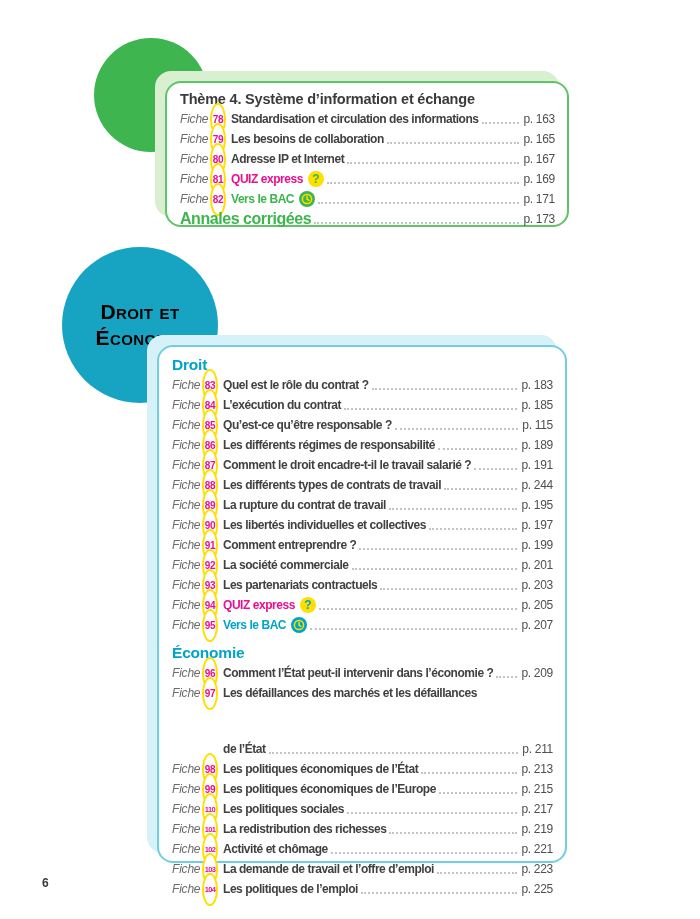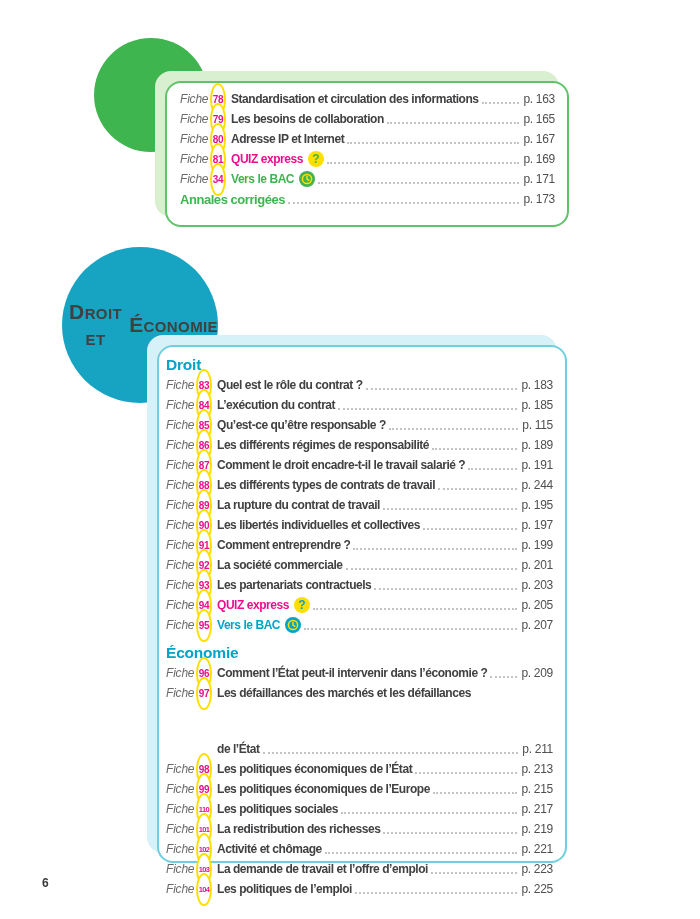--- a/index.html
+++ b/index.html
@@ -7,39 +7,39 @@
   body {
     position:relative;
     background:#ffffff;
     font-family:"Liberation Sans", sans-serif;
     overflow:hidden;
   }
   .circle { position:absolute; border-radius:50%; z-index:0; }
   .green-circle { left:94px; top:38px; width:114px; height:114px; background:var(--green); }
   .cyan-circle {
     left:62px; top:247px; width:156px; height:156px; background:var(--cyan);
-    display:flex; flex-direction:row; align-items:center; justify-content:center;
-    color:#404040; font-weight:bold; font-variant:small-caps;
+    display:flex; flex-direction:column; align-items:center; justify-content:center;
+    color:#000000; font-weight:bold; font-variant:small-caps;
     font-size:21px; line-height:26px; letter-spacing:0.4px; text-align:center;
   }
   .shadow { position:absolute; border-radius:16px; z-index:1; }
   .shadow-green { left:155px; top:71px; width:404px; height:146px; background:var(--green-light); }
   .shadow-cyan  { left:147px; top:335px; width:410px; height:518px; background:var(--cyan-light); }
   .card {
     position:absolute; z-index:2; background:#fff; border-radius:16px;
   }
   .card-green {
     left:165px; top:81px; width:404px; height:146px;
     border:2px solid var(--green-border);
     padding:6px 12px 4px 13px;
   }
   .card-cyan {
     left:157px; top:345px; width:410px; height:518px;
     border:2px solid var(--cyan-border);
-    padding:7px 12px 6px 7px;
+    padding:7px 12px 6px 13px;
   }
   .card-title {
     font-size:14.5px; font-weight:bold; color:var(--title-dark);
     letter-spacing:-0.2px; height:20px; line-height:20px; margin-bottom:0;
   }
   .sec-header {
     font-size:15.5px; font-weight:bold; color:var(--cyan-text);
     letter-spacing:-0.2px; height:21px; line-height:21px;
   }
   .sec-header.eco { margin-top:7px; }
@@ -55,21 +55,21 @@
     display:flex; align-items:center; justify-content:center;
     font-size:10px; font-weight:bold; color:var(--magenta); letter-spacing:-0.3px;
   }
   .badge.three { font-size:7.5px; letter-spacing:-0.6px; }
   .title {
     flex:none; font-size:12px; font-weight:bold; color:var(--item-text);
     letter-spacing:-0.45px; white-space:nowrap;
   }
   .t-quiz { color:var(--magenta); }
   .t-bac { color:var(--accent); }
-  .t-annales { color:var(--green); font-size:13px; }
+  .t-annales { color:var(--green); font-size:16px; }
   .qicon {
     flex:none; width:16px; height:16px; margin-left:5px; border-radius:50%;
     background:var(--yellow); color:var(--accent);
     display:flex; align-items:center; justify-content:center;
     font-size:12px; font-weight:bold;
   }
   .clock { flex:none; width:16px; height:16px; margin-left:5px; }
   .clock svg { display:block; width:16px; height:16px; }
   .clock .disc { fill:var(--accent); }
   .leader {
@@ -88,20 +88,21 @@
     font-size:12px; font-weight:bold; color:var(--title-dark);
   }
 </style>
 </head>
 <body>
 
 <div class="circle green-circle"></div>
 <div class="shadow shadow-green"></div>
 
 <section class="card card-green sec-green">
+  <h2 class="card-title">Thème 4. Système d’information et échange</h2>
   <div class="rows" id="theme4-rows">
       <div class="row">
     <div class="line">
       <span class="fiche-label">Fiche</span>
       <span class="badge">78</span>
       <span class="title">Standardisation et circulation des informations</span>
 
       <span class="leader"></span>
       <span class="pageref">p. 163</span>
     </div>
@@ -137,21 +138,21 @@
       <span class="qicon">?</span>
 
       <span class="leader"></span>
       <span class="pageref">p. 169</span>
     </div>
 
   </div>
       <div class="row">
     <div class="line">
       <span class="fiche-label">Fiche</span>
-      <span class="badge">34</span>
+      <span class="badge">82</span>
       <span class="title t-bac">Vers le BAC</span>
 
       <span class="clock">
         <svg viewBox="0 0 16 16">
           <circle class="disc" cx="8" cy="8" r="8"></circle>
           <circle cx="8" cy="8" r="4.6" fill="none" stroke="#ffdf00" stroke-width="1.5"></circle>
           <path d="M8 5.4 V8 L9.9 9.3" fill="none" stroke="#ffdf00" stroke-width="1.5" stroke-linecap="round"></path>
         </svg>
       </span>
       <span class="leader"></span>

